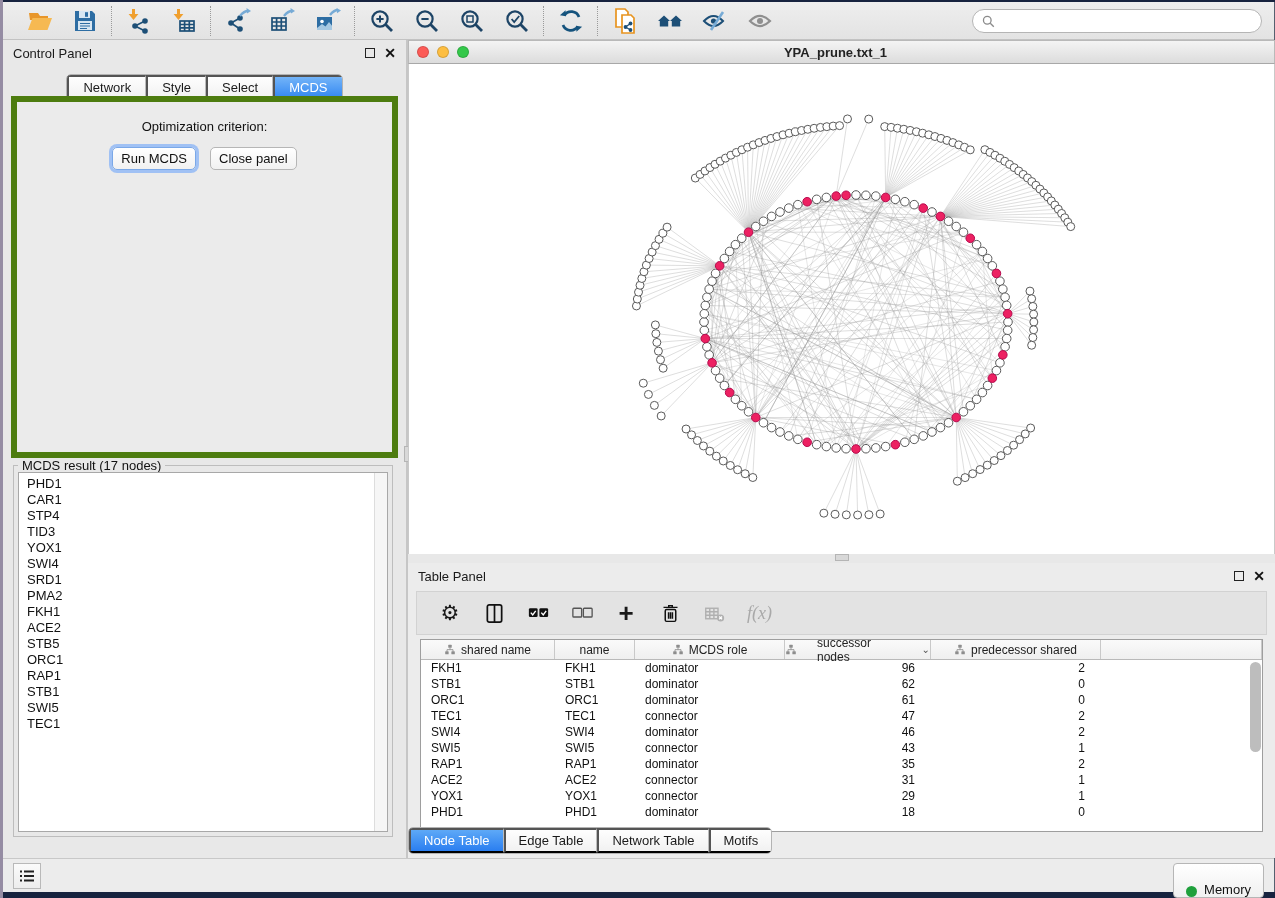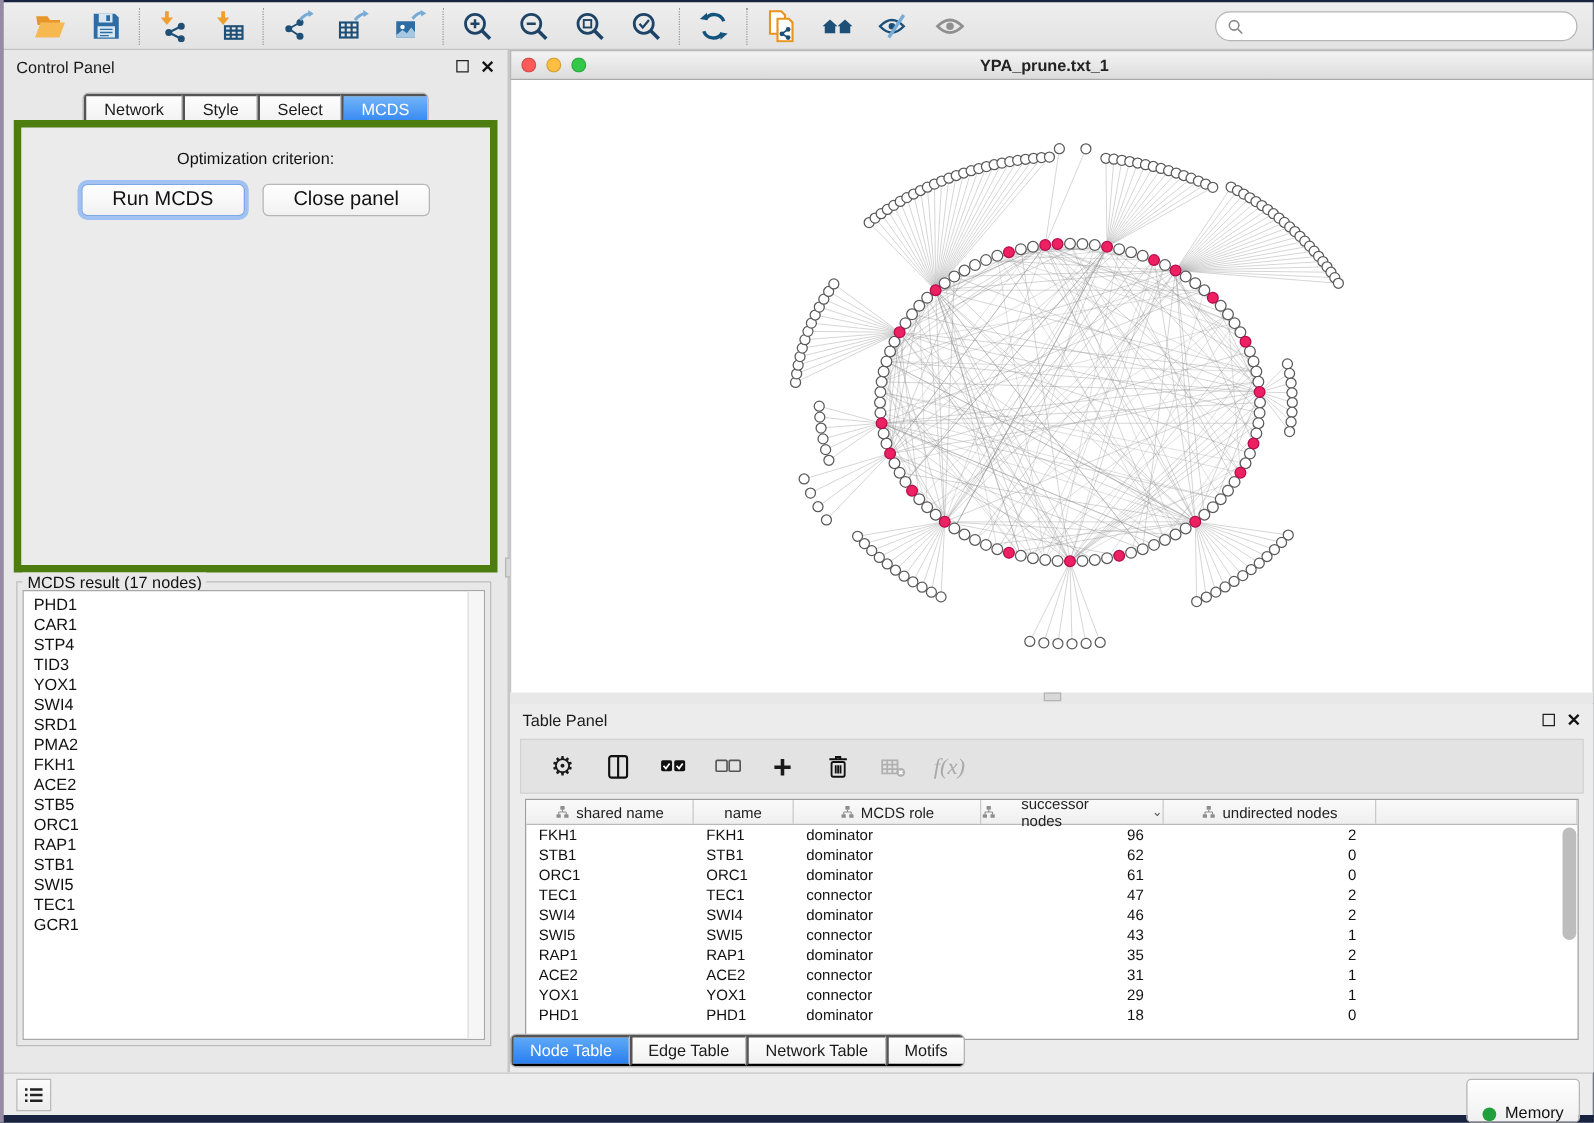--- a/index.html
+++ b/index.html
@@ -39,22 +39,22 @@
   #cp-body { position:absolute; left:8px; right:8px; top:56px; height:362px;
     background:#ebebeb; border:6px solid #4d7c0f; }
   #opt-label { text-align:center; font-size:13px; margin-top:17px; color:#111; }
   #criterion { margin:8px auto 0 auto; width:312px; height:23px; background:#fff;
     border:1px solid #ababab; border-radius:4px; display:flex; align-items:center; }
   #criterion .sel-text { flex:1; font-size:13px; padding-left:9px; color:#111; white-space:nowrap; }
   #criterion .stepper { width:20px; height:21px; border-radius:3px; margin-right:1px;
     background:linear-gradient(#6fb0f9,#2e7ce9); color:#fff; font-size:7px; line-height:7px;
     display:flex; flex-direction:column; align-items:center; justify-content:center; }
   #cp-buttons { display:flex; justify-content:center; gap:14px; margin-top:13px; }
-  .btn { font-size:16px; color:#111; background:linear-gradient(#ffffff,#f1f1f1);
-    border:1px solid #b6b6b6; border-radius:5px; padding:3px 24px; }
+  .btn { font-size:13px; color:#111; background:linear-gradient(#ffffff,#f1f1f1);
+    border:1px solid #b6b6b6; border-radius:5px; padding:3px 8px; }
   .btn.focused { box-shadow:0 0 0 3px rgba(110,165,250,.6); border-color:#7aa8e8; }
   #mcds-group { position:absolute; left:10px; right:13px; top:425px; height:372px;
     border:1px solid #bdbdbd; }
   #mcds-legend { position:absolute; top:-8px; left:4px; background:#e8e8e8; padding:0 4px;
     font-size:13px; color:#111; }
   #mcds-list { position:absolute; inset:6px 4px 4px 4px; background:#fff; border:1px solid #a8a8a8;
     overflow:hidden; }
   #mcds-items { padding:3px 0 0 8px; }
   .mcds-item { font-size:13px; line-height:16px; color:#111; }
   #mcds-scroll { position:absolute; right:0; top:0; bottom:0; width:13px; background:#f6f6f6;
@@ -307,21 +307,20 @@
             <div class="mcds-item">SRD1</div>
             <div class="mcds-item">PMA2</div>
             <div class="mcds-item">FKH1</div>
             <div class="mcds-item">ACE2</div>
             <div class="mcds-item">STB5</div>
             <div class="mcds-item">ORC1</div>
             <div class="mcds-item">RAP1</div>
             <div class="mcds-item">STB1</div>
             <div class="mcds-item">SWI5</div>
             <div class="mcds-item">TEC1</div>
-            <div class="mcds-item">GCR1</div>
           </div>
         <div id="mcds-scroll"></div>
       </div>
     </div>
   </div>
 
   <div id="v-splitter"></div>
   <div id="v-handle"></div>
 
   <div id="network-window">
@@ -998,21 +997,21 @@
           </div>
           <div class="th" style="width: 170px;">
             <span style="display: flex;">
               <svg viewBox="0 0 14 14">
                 <rect x="5" y="1" width="4" height="3.4" rx="0.6" fill="#8d8d8d"></rect>
                 <path d="M7 4.4v2.2M3.5 6.6h7M3.5 6.6v2M10.5 6.6v2" stroke="#8d8d8d" stroke-width="1" fill="none"></path>
                 <rect x="1.4" y="8.6" width="4" height="3.4" rx="0.6" fill="#8d8d8d"></rect>
                 <rect x="8.6" y="8.6" width="4" height="3.4" rx="0.6" fill="#8d8d8d"></rect>
               </svg>
             </span>
-            <span>undirected nodes</span>
+            <span>predecessor shared</span>
           </div>
           <div class="th" style="flex: 1 1 0%;"></div>
         </div>
       <div id="tbody">
           <div class="tr">
             <div class="td" style="width: 134px;">FKH1</div>
             <div class="td" style="width: 80px;">FKH1</div>
             <div class="td" style="width: 150px;">dominator</div>
             <div class="td num" style="width: 146px;">96</div>
             <div class="td num" style="width: 170px;">2</div>

